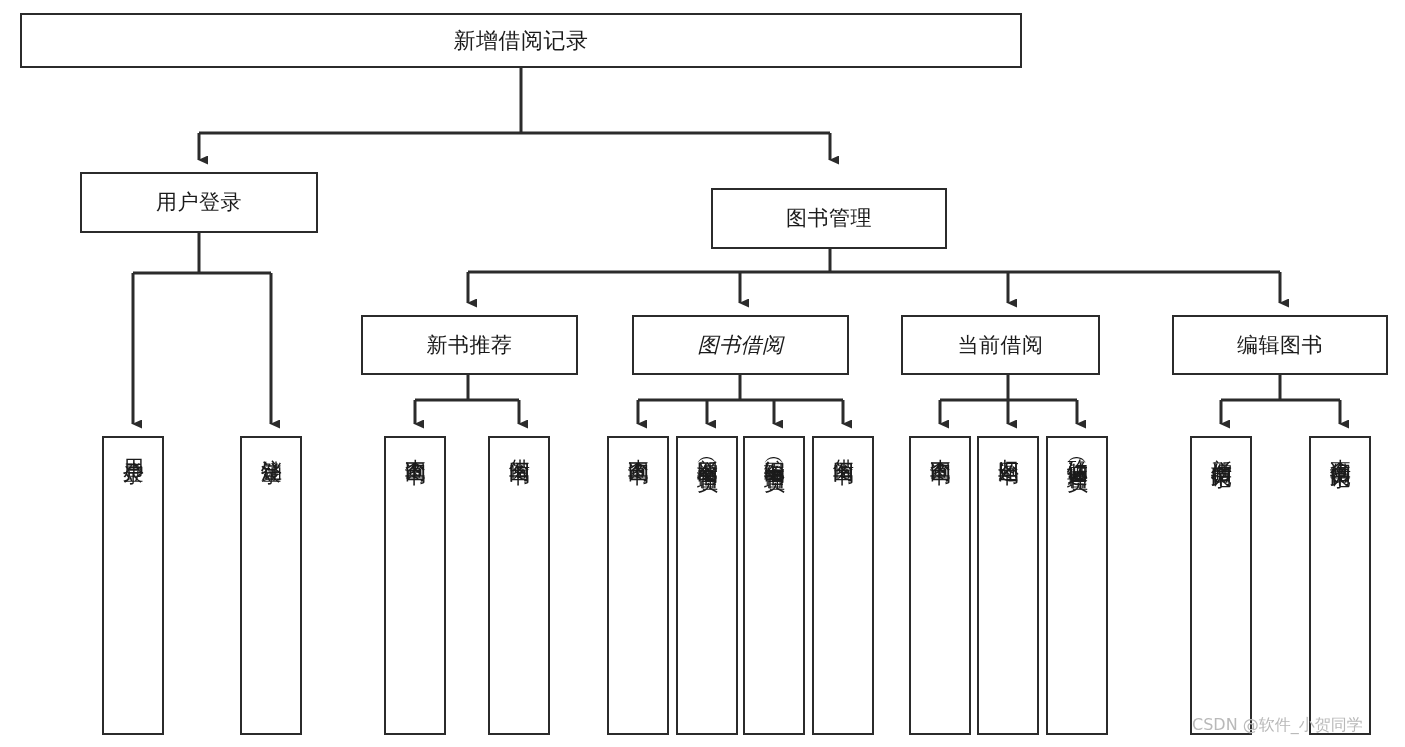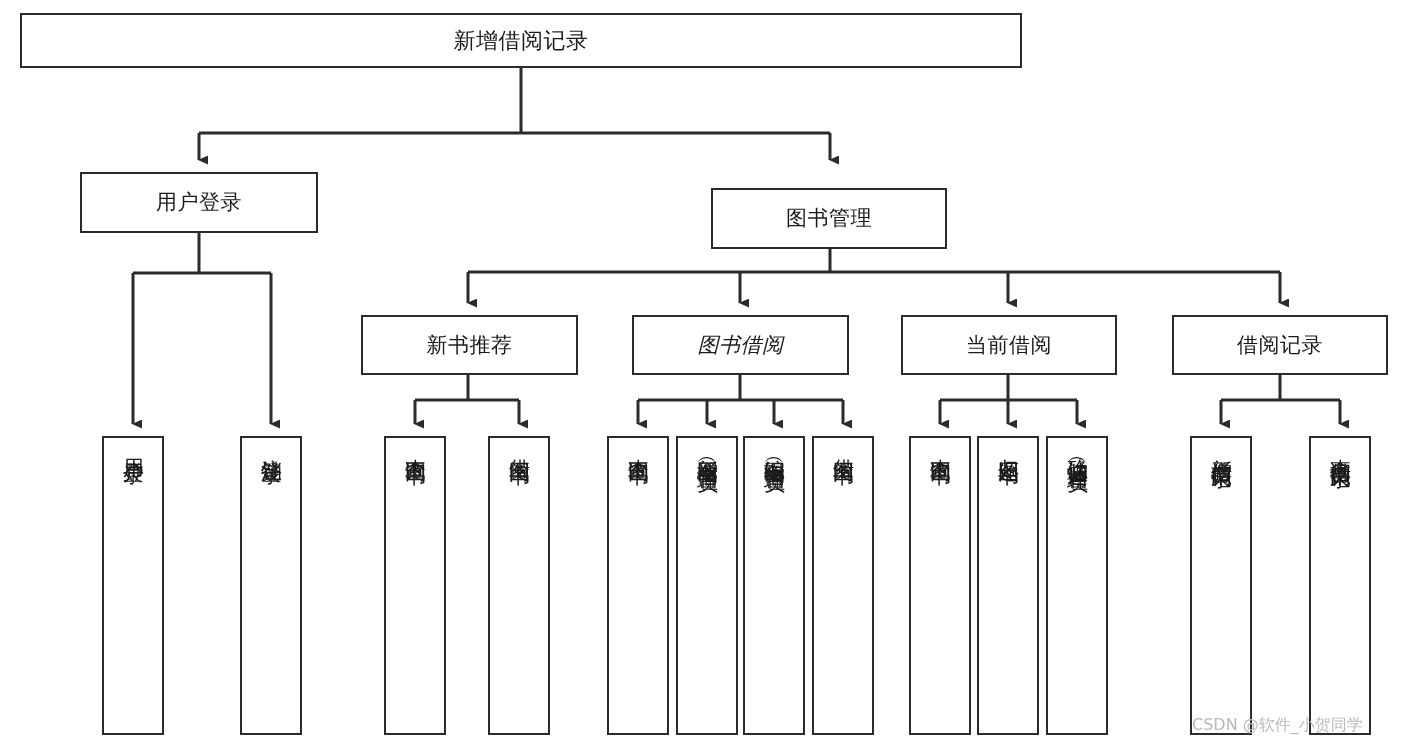--- a/index.html
+++ b/index.html
@@ -140,26 +140,26 @@
   </div>
 
   <div class="node horiz" style="left:361px; top:315px; width:217px; height:60px;">
     <span class="node-label">新书推荐</span>
   </div>
 
   <div class="node horiz" style="left:632px; top:315px; width:217px; height:60px;font-style:italic;">
     <span class="node-label">图书借阅</span>
   </div>
 
-  <div class="node horiz" style="left:901px; top:315px; width:216px; height:60px;">
+  <div class="node horiz" style="left:901px; top:315px; width:199px; height:60px;">
     <span class="node-label">当前借阅</span>
   </div>
 
   <div class="node horiz" style="left:1172px; top:315px; width:216px; height:60px;">
-    <span class="node-label">借阅记录</span>
+    <span class="node-label">编辑图书</span>
   </div>
 
   <div class="node vert" style="left:102px; top:436px; width:62px; height:299px;">
     <span class="node-label">用户登录</span>
   </div>
 
   <div class="node vert" style="left:240px; top:436px; width:62px; height:299px;">
     <span class="node-label">注销登录</span>
   </div>
 

